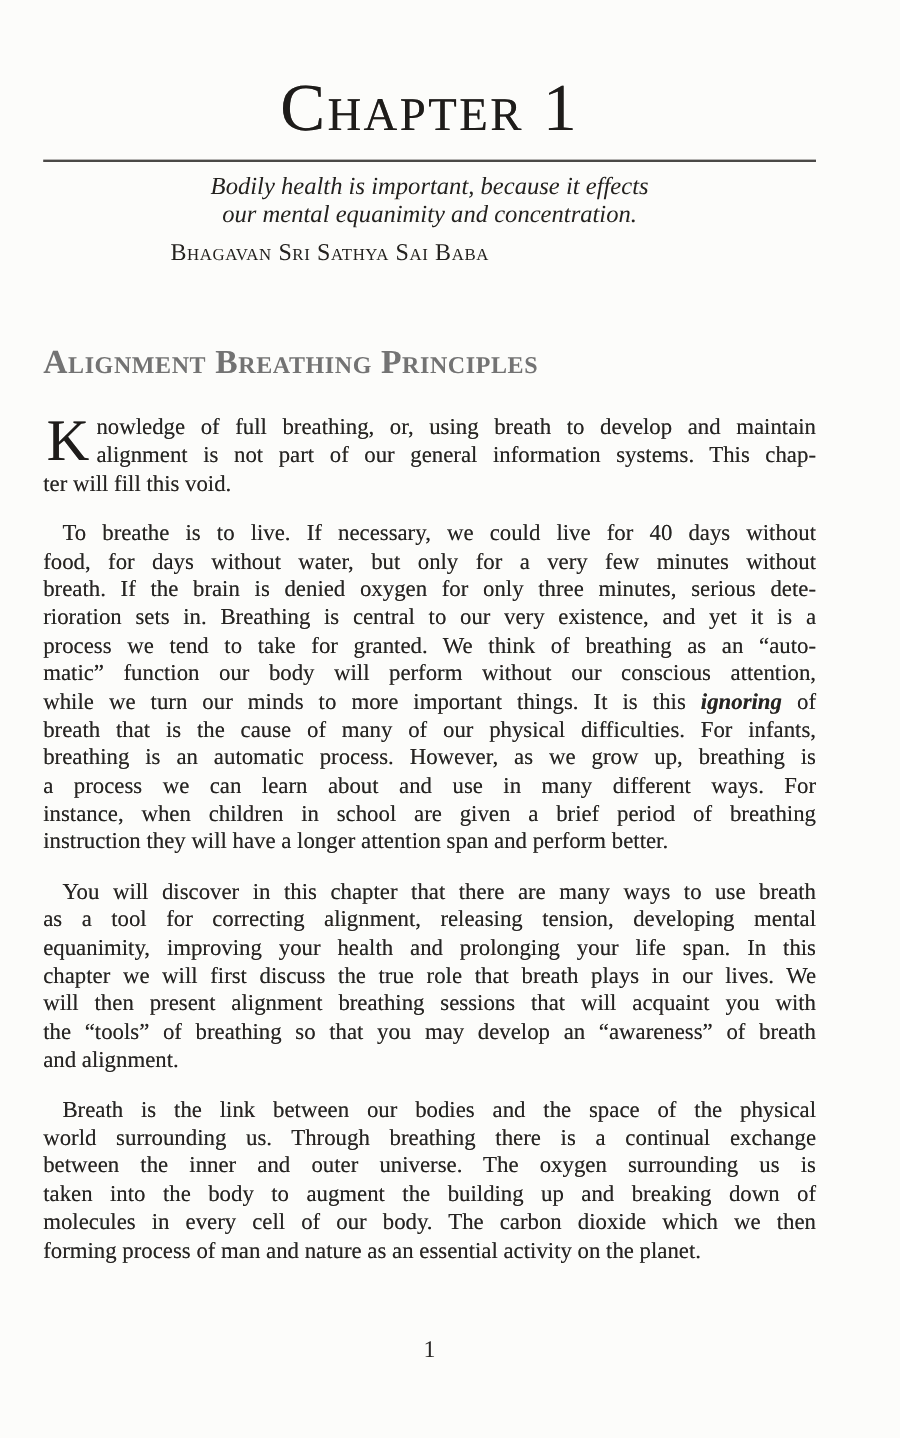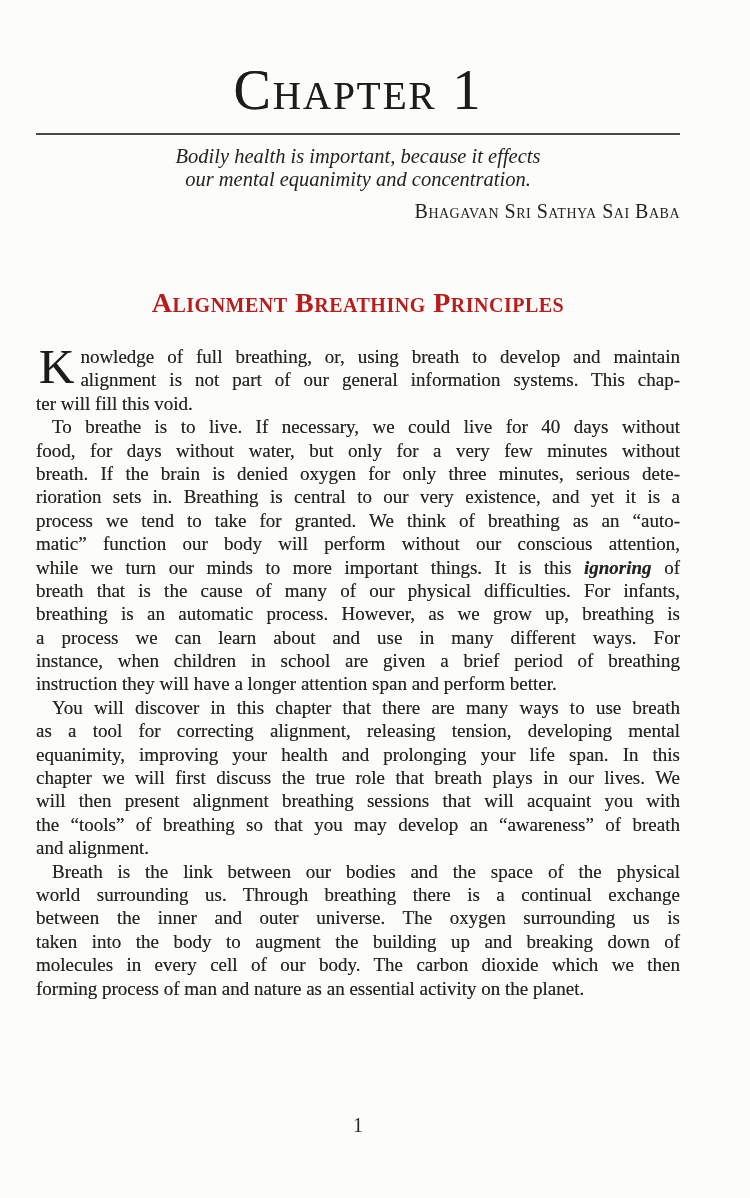--- a/index.html
+++ b/index.html
@@ -28,48 +28,47 @@
   .epigraph {
     position: absolute; top: 145px; left: 36px; width: 644px;
     text-align: center;
     font-style: italic;
     font-size: 20.5px; line-height: 22.5px;
     color: #24221f;
   }
   .attribution {
     position: absolute; top: 200px; left: 36px; width: 644px;
     padding-left: 106px; box-sizing: border-box;
-    text-align: right;
+    text-align: left;
     font-variant: small-caps;
     font-size: 20px; letter-spacing: 0.5px;
     color: #24221f;
   }
   .section-heading {
     position: absolute; top: 288px; left: 36px; width: 644px;
-    text-align: center;
     font-size: 28px; line-height: 30px;
     font-weight: 700;
     font-variant: small-caps;
     letter-spacing: 0.5px;
-    color: #b91c1c;
+    color: #737373;
   }
   .body-text {
     position: absolute; top: 345px; left: 36px; width: 644px;
     font-size: 19px; line-height: 23.4px;
     text-shadow: 0 0 0.35px rgba(38,36,34,0.6);
   }
   .para { margin: 0; }
   .line {
     height: 23.4px;
     text-align: justify;
     text-align-last: justify;
     white-space: normal;
   }
   .line.last { text-align: center; text-align-last: left; }
-  .line.indent { text-indent: 16px; }
+  .line.indent { text-indent: 16px; margin-top: 18px; }
   .dropcap {
     float: left;
     font-size: 49px; line-height: 40px; height: 40px;
     margin: 2px 6px 0 3px;
     color: #1e1c1a;
   }
   em { font-style: italic; font-weight: bold; }
   .page-number {
     position: absolute; top: 1114px; left: 36px; width: 644px;
     text-align: center;

